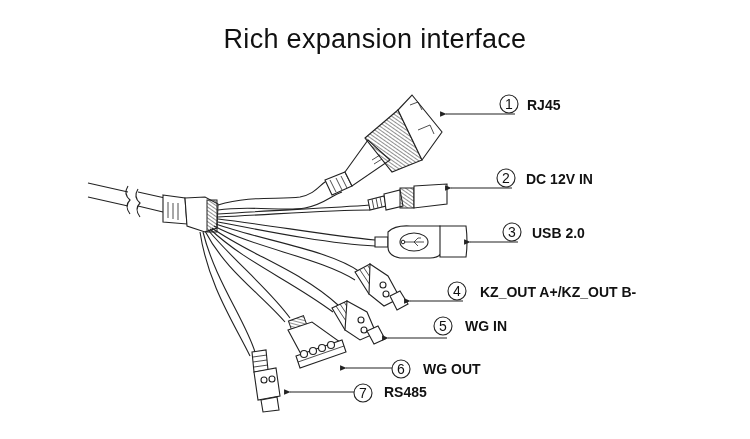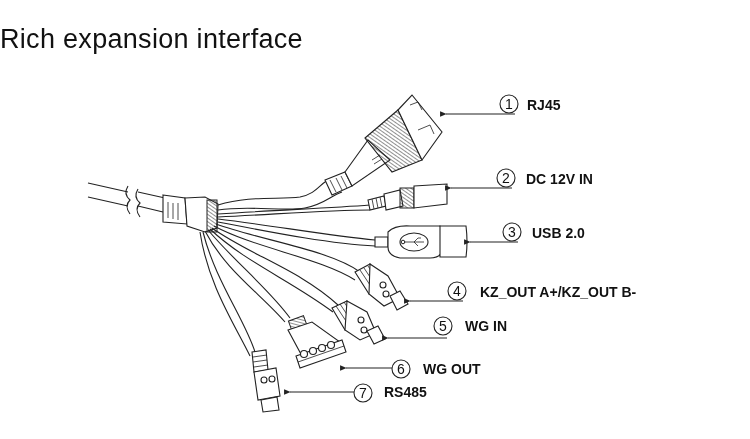--- a/index.html
+++ b/index.html
@@ -1,17 +1,17 @@
 <!DOCTYPE html>
 <html><head>
 <meta charset="utf-8">
 <style>
   html, body { margin: 0; padding: 0; background: #ffffff; }
   body { width: 750px; height: 439px; position: relative; overflow: hidden; font-family: "Liberation Sans", sans-serif; }
-  .title { position: absolute; left: 0; width: 750px; top: 24px; font-size: 27px; color: #111; letter-spacing: 0.3px; }
+  .title { position: absolute; left: 0; width: 750px; top: 24px; text-align: center; font-size: 27px; color: #111; letter-spacing: 0.3px; }
   svg.diagram { position: absolute; left: 0; top: 0; }
   .lbl { font-family: "Liberation Sans Narrow", "Liberation Sans", sans-serif; font-weight: bold; font-size: 14px; fill: #111; }
   .num { font-family: "Liberation Sans", sans-serif; font-size: 14px; fill: #111; }
   .ln { stroke: #222; stroke-width: 1.1; fill: none; }
   .thin { stroke: #222; stroke-width: 0.8; fill: none; }
   .fillw { fill: #fff; stroke: #222; stroke-width: 1.1; }
 </style>
 </head>
 <body>
 

